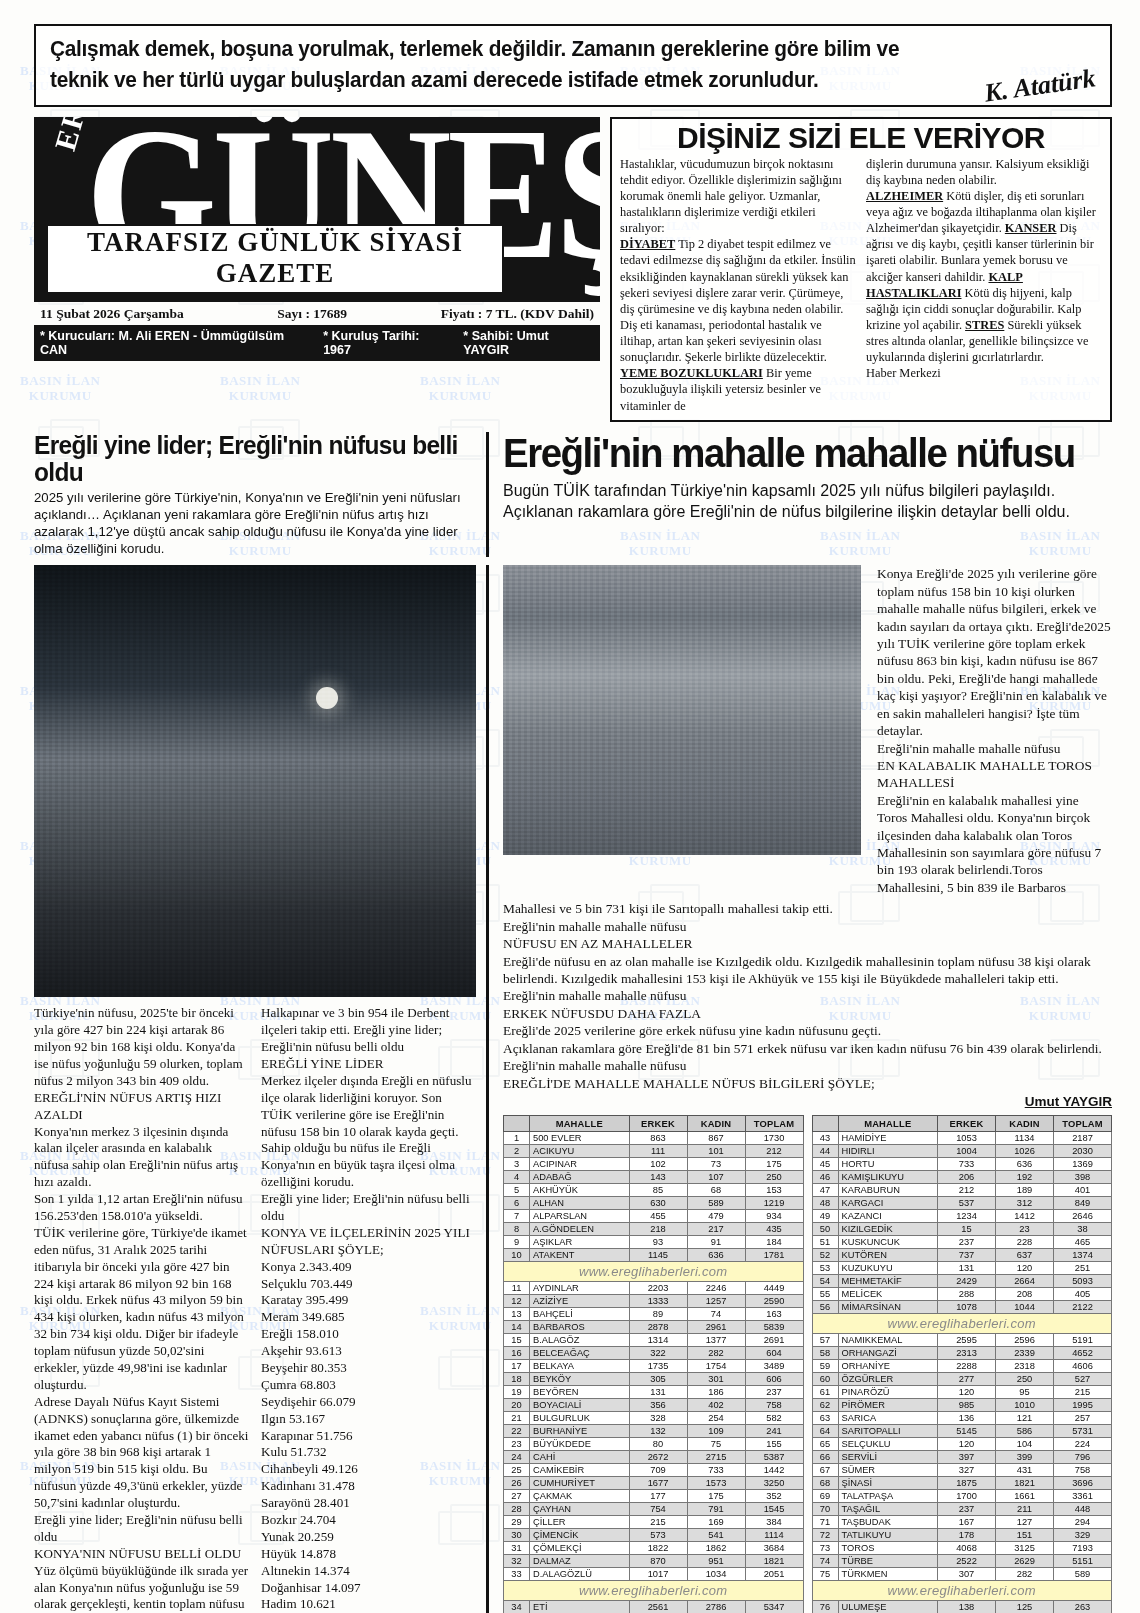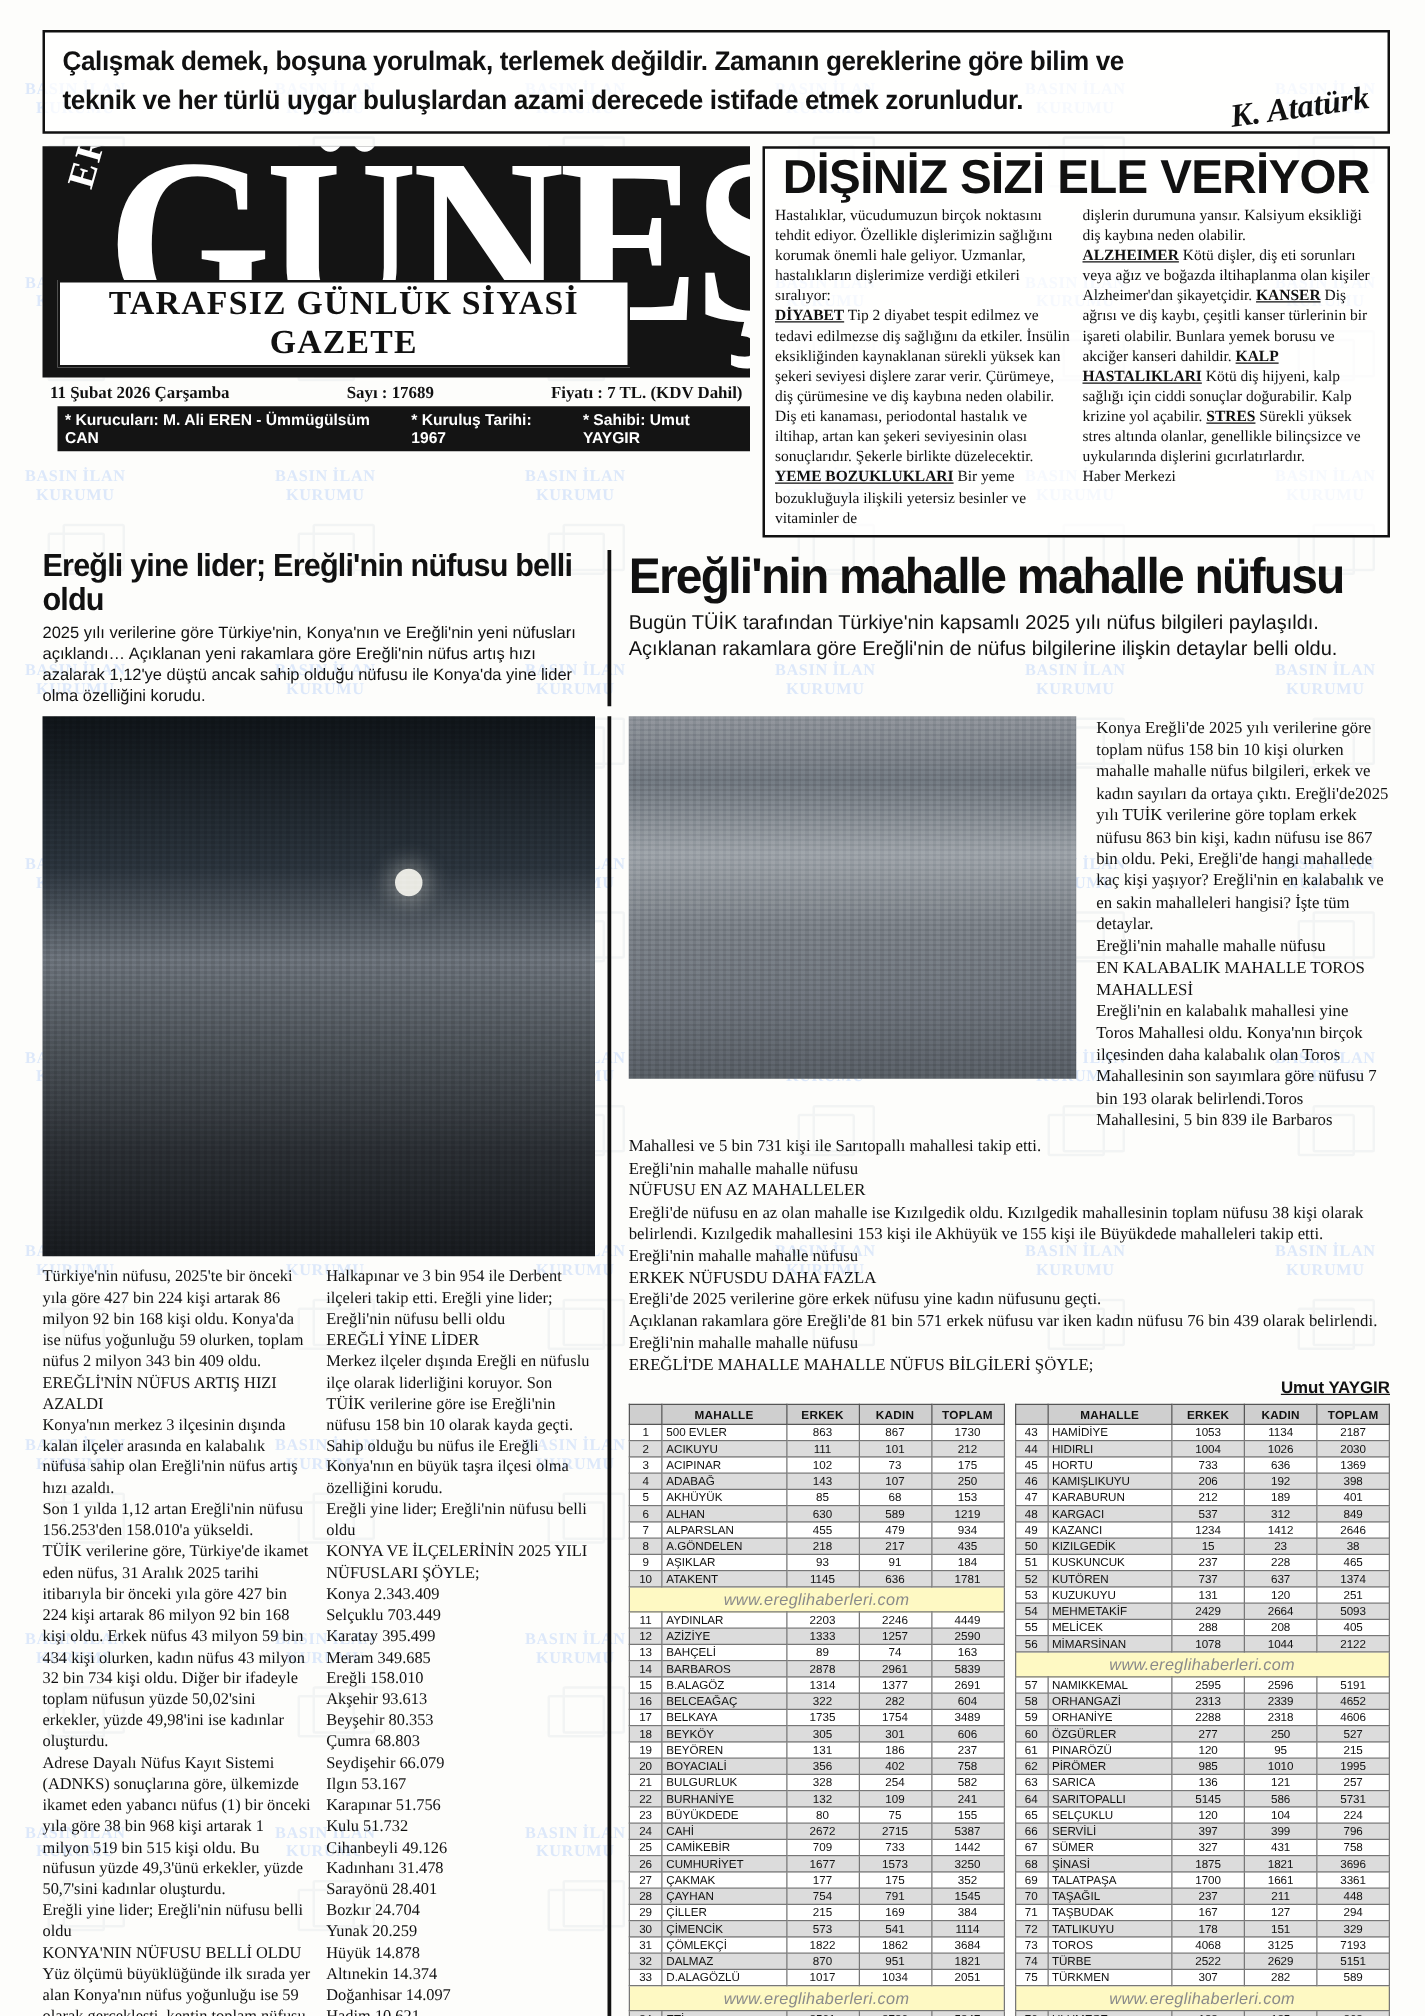--- a/index.html
+++ b/index.html
@@ -89,33 +89,33 @@
   }
   .mast-info {
     display:flex; justify-content:space-between;
     font-family:"Liberation Serif", serif; font-weight:bold;
     font-size:13.5px; padding:4px 6px 3px 6px;
   }
   .mast-founders {
     background:#141414; color:#fff;
     font-family:"Liberation Sans", sans-serif; font-weight:bold;
     font-size:12.5px; padding:4px 6px;
-    display:flex; gap:16px; justify-content:space-between;margin-left:12px;
+    display:flex; gap:16px; justify-content:space-between;
   }
 
   
   .dental {
     flex:1; border:2px solid #111; padding:4px 8px 6px 8px;
     background:rgba(255,255,255,.72);
     position:relative;
   }
   .dental h2 {
     margin:0 0 2px 0; text-align:center;
     font-family:"Liberation Sans", sans-serif; font-weight:bold;
-    font-size:38px; letter-spacing:-.5px; line-height:1.02;
+    font-size:30px; letter-spacing:-.5px; line-height:1.02;
   }
   .dental .cols { display:flex; gap:10px; }
   .dental .cols > div { flex:1; }
   .dental p {
     margin:0; font-size:12.4px; line-height:1.3;
     font-family:"Liberation Serif", serif; text-align:left;
   }
   .dental b { text-decoration:underline; }
   .haber-merkezi { text-align:right; font-size:12.4px; margin-top:4px; }
 

